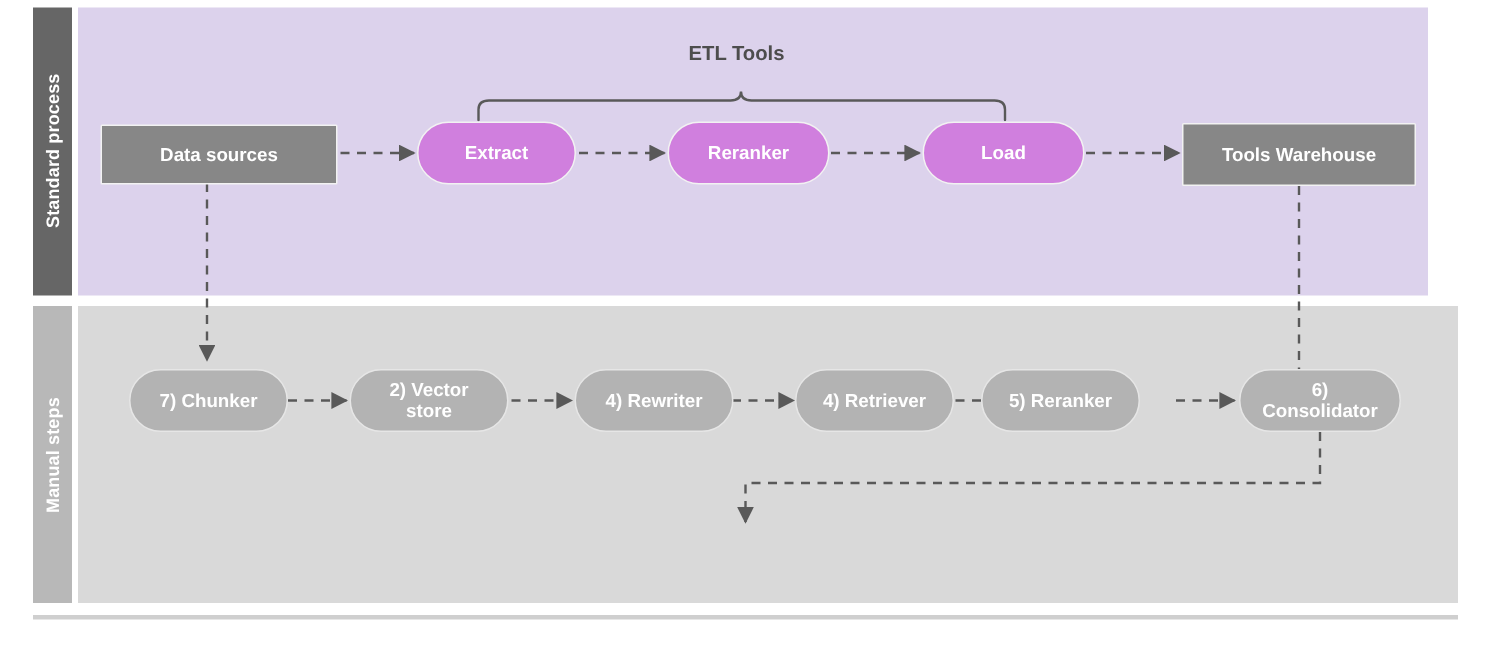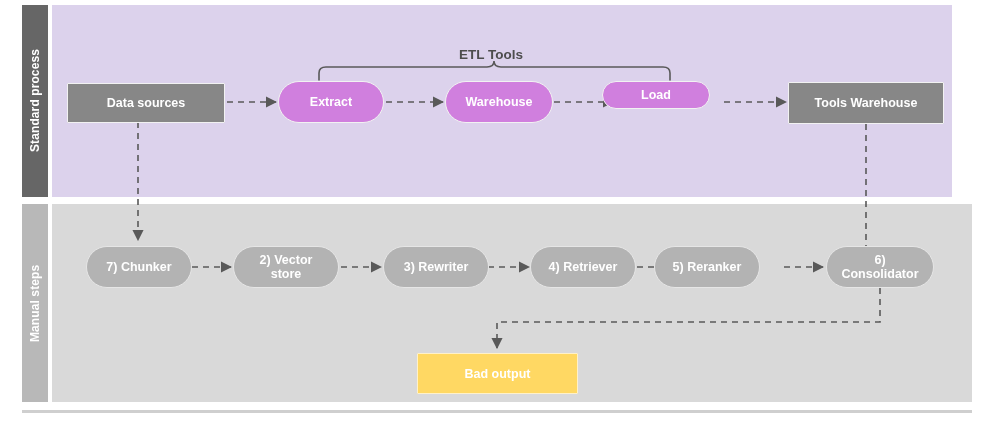--- a/index.html
+++ b/index.html
@@ -123,39 +123,38 @@
     <line x1="341" y1="267" x2="381" y2="267" stroke="#595959" stroke-width="1.6" stroke-dasharray="6,5" marker-end="url(#arrow)"></line>
     <line x1="488" y1="267" x2="529" y2="267" stroke="#595959" stroke-width="1.6" stroke-dasharray="6,5" marker-end="url(#arrow)"></line>
     <line x1="637" y1="267" x2="676" y2="267" stroke="#595959" stroke-width="1.6" stroke-dasharray="6,5" marker-end="url(#arrow)"></line>
     <line x1="784" y1="267" x2="823" y2="267" stroke="#595959" stroke-width="1.6" stroke-dasharray="6,5" marker-end="url(#arrow)"></line>
 
     <path d="M 866 124 L 866 267" fill="none" stroke="#595959" stroke-width="1.6" stroke-dasharray="6,5"></path>
 
     <path d="M 880 288 L 880 322 L 497 322 L 497 348" fill="none" stroke="#595959" stroke-width="1.6" stroke-dasharray="6,5" marker-end="url(#arrow)"></path>
   </svg>
 
-  <div class="bracket-label" style="left:459px; top:47px;text-align:center;">ETL Tools</div>
+  <div class="bracket-label" style="left:459px; top:28px;text-align:center;">ETL Tools</div>
 
   <div class="node rect grey" style="left:67px; top:83px; width:158px; height:40px;">Data sources</div>
 
   <div class="node pill purple" style="left:278px; top:81px; width:106px; height:42px;">Extract</div>
 
-  <div class="node pill purple" style="left:445px; top:81px; width:108px; height:42px;">Warehouse</div>
+  <div class="node pill purple" style="left:445px; top:81px; width:108px; height:42px;">Reranker</div>
 
-  <div class="node pill purple" style="left:602px; top:81px; width:108px; height:28px;">Load</div>
+  <div class="node pill purple" style="left:615px; top:81px; width:108px; height:42px;">Load</div>
 
   <div class="node rect grey" style="left:788px; top:82px; width:156px; height:42px;">Tools Warehouse</div>
 
   <div class="node pill soft" style="left:86px; top:246px; width:106px; height:42px;">7) Chunker</div>
 
   <div class="node pill soft" style="left:233px; top:246px; width:106px; height:42px;">2) Vector<br>store</div>
 
-  <div class="node pill soft" style="left:383px; top:246px; width:106px; height:42px;">3) Rewriter</div>
+  <div class="node pill soft" style="left:383px; top:246px; width:106px; height:42px;">4) Rewriter</div>
 
   <div class="node pill soft" style="left:530px; top:246px; width:106px; height:42px;">4) Retriever</div>
 
   <div class="node pill soft" style="left:654px; top:246px; width:106px; height:42px;">5) Reranker</div>
 
   <div class="node pill soft" style="left:826px; top:246px; width:108px; height:42px;">6)<br>Consolidator</div>
 
-  <div class="node rect yellow" style="left:417px; top:353px; width:161px; height:41px;">Bad output</div>
 
 </div>
 
 </body></html>

